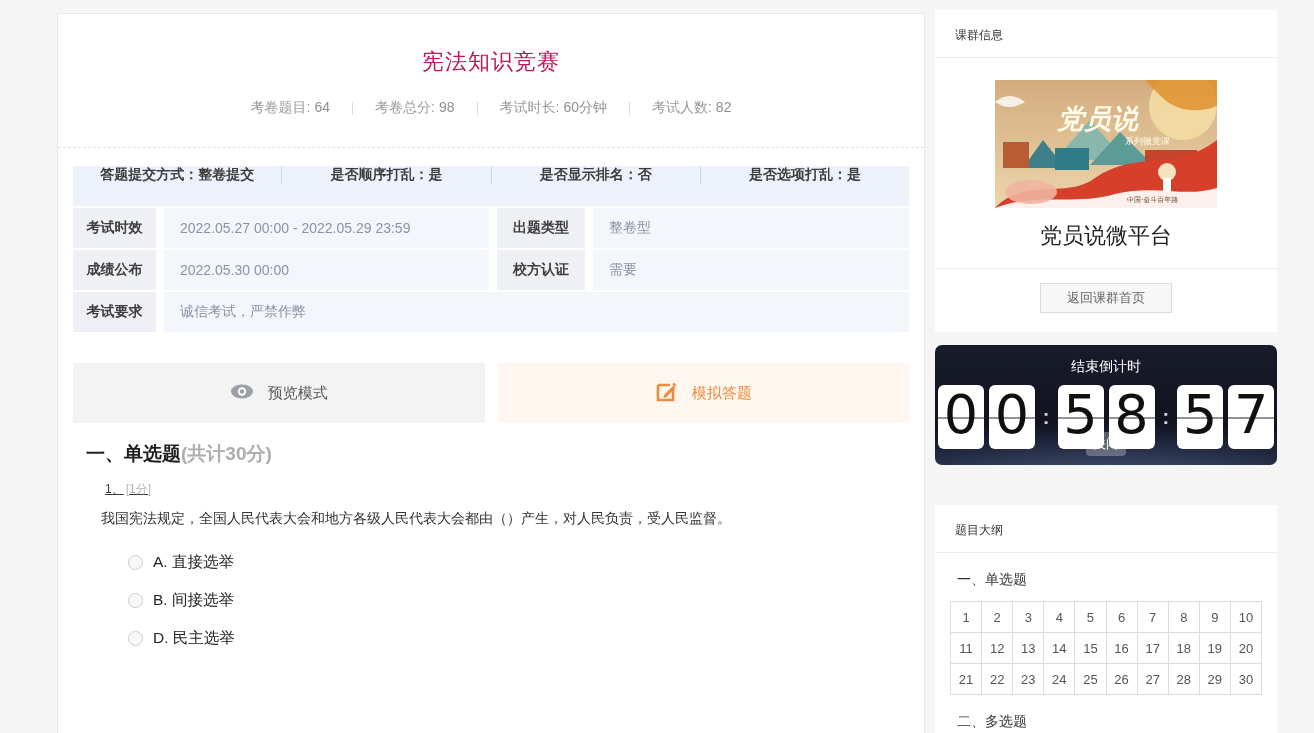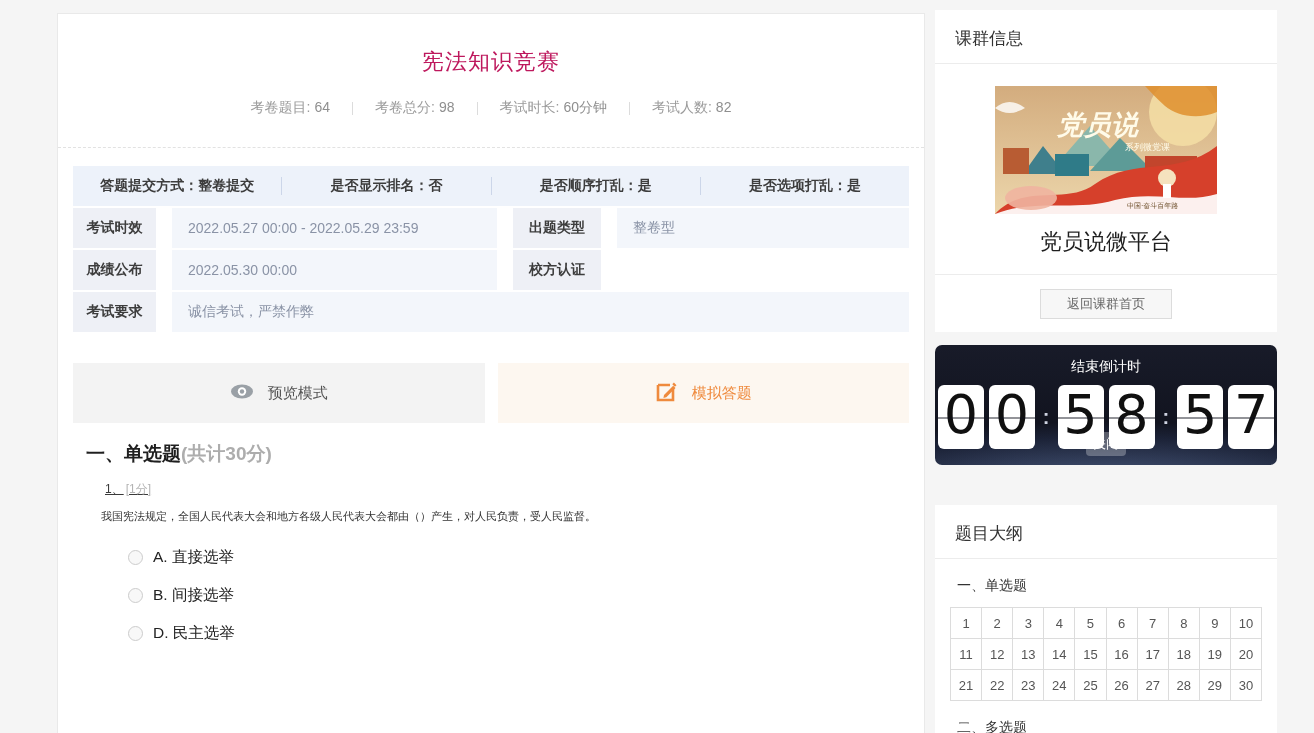--- a/index.html
+++ b/index.html
@@ -15,49 +15,49 @@
   .main-card { left:57px; top:13px; width:868px; height:760px; border:1px solid #e9e9e9; }
   .exam-title { padding-top:33px; text-align:center; font-size:22px; color:#be185d; letter-spacing:1px; }
   .exam-stats { margin-top:22px; display:flex; justify-content:center; align-items:center; font-size:14px; color:#9b9b9b; }
   .stat-item { white-space:nowrap; }
   .stat-label { color:#9b9b9b; }
   .stat-value { color:#8f8f8f; margin-left:4px; }
   .stat-sep { display:inline-block; width:1px; height:13px; background:#dcdcdc; margin:0 22px; }
   .dashed-divider { margin-top:30px; border-top:1px dashed #e2e2e2; }
 
   .info-table { margin:18px 15px 0; font-size:14px; }
-  .settings-row { display:flex; height:40px; background:#edf2fa; align-items:center; }
+  .settings-row { display:flex; height:40px; background:#edf2fa; align-items:flex-start; }
   .settings-cell { flex:1; display:flex; align-items:center; justify-content:center; color:#3d3d3d; font-weight:600; border-right:1px solid #ccd6e9; }
   .settings-cell:last-child { border-right:none; }
-  .info-row { display:flex; gap:16px; height:40px; margin-top:2px; }
+  .info-row { display:flex; gap:8px; height:40px; margin-top:2px; }
   .cell { display:flex; align-items:center; }
   .cell.label { width:83px; background:#eef0f6; justify-content:center; color:#3d3d3d; font-weight:600; flex:none; }
   .cell.label2 { width:88px; }
   .cell.value { background:#f3f6fb; color:#8a93a6; padding-left:16px; width:325px; flex:none; }
   .cell.value.grow { flex:1; width:auto; }
 
   .mode-buttons { margin:31px 15px 0; display:flex; gap:13px;align-items:center; }
   .mode-btn { flex:1; height:60px; display:flex; align-items:center; justify-content:center; gap:14px; font-size:15px; cursor:pointer; }
   .mode-btn.preview { background:#f3f3f3; color:#555; }
   .mode-btn.simulate { background:#fdf7f0; color:#ef8a3d; }
 
   .section-header { margin:18px 0 0 28px; font-size:19px; font-weight:bold; color:#1f1f1f; }
   .section-subtitle { color:#adadad; }
   .question-block { margin:14px 0 0 47px; }
   .question-no-line { font-size:12px; color:#3a3a3a;text-decoration:underline; }
   .question-score { color:#b3b3b3; margin-left:2px; }
-  .question-text { margin:8px 0 0 -4px; width:800px; font-size:11px; color:#333; line-height:1.85; }
+  .question-text { margin:8px 0 0 -4px; width:800px; font-size:14px; color:#333; line-height:1.85; }
   .options { margin:12px 0 0 23px; }
   .option-row { display:flex; align-items:center; height:38px; gap:10px; cursor:pointer; }
   .radio { width:15px; height:15px; border-radius:50%; border:1px solid #ccc; background:#f8f8f8; flex:none; }
   .option-label { font-size:15.5px; color:#222; }
 
   
   .course-card { left:935px; top:10px; width:342px; height:322px; }
-  .panel-header { padding:17px 20px 13px; font-size:17px; color:#333; border-bottom:1px solid #ececec; }
+  .panel-header { padding:17px 20px 13px; font-size:12px; color:#333; border-bottom:1px solid #ececec; }
   .banner { display:block; margin:22px auto 0; width:222px; height:128px; }
   .platform-name { margin-top:13px; text-align:center; font-size:22px; color:#1f1f1f; }
   .course-divider { margin-top:17px; border-top:1px solid #ececec; }
   .back-btn { display:block; margin:14px auto 0; width:132px; height:30px; background:#f7f7f7; border:1px solid #dcdcdc; color:#666; font-size:13px; line-height:28px; text-align:center; cursor:pointer; }
 
   .countdown-card { left:935px; top:345px; width:342px; height:120px; border-radius:7px; overflow:hidden;
     background:
       radial-gradient(ellipse 150% 90px at 50% 118%, rgba(130,160,220,0.55), rgba(60,80,130,0.25) 55%, rgba(0,0,0,0) 72%),
       linear-gradient(#181b29, #0e101a);
   }
@@ -89,35 +89,36 @@
       <span class="stat-item"><span class="stat-label">考试时长:</span><span class="stat-value">60分钟</span></span>
       <span class="stat-sep"></span>
       <span class="stat-item"><span class="stat-label">考试人数:</span><span class="stat-value">82</span></span>
     </div>
 
   <div class="dashed-divider"></div>
 
   <div class="info-table">
     <div class="settings-row">
         <div class="settings-cell">答题提交方式：整卷提交</div>
+        <div class="settings-cell">是否顺序打乱：是</div>
         <div class="settings-cell">是否显示排名：否</div>
-        <div class="settings-cell">是否顺序打乱：是</div>
         <div class="settings-cell">是否选项打乱：是</div>
       </div>
     <div class="info-rows">
         <div class="info-row">
           <div class="cell label">考试时效</div>
           <div class="cell value">2022.05.27 00:00 - 2022.05.29 23:59</div>
           <div class="cell label label2">出题类型</div>
           <div class="cell value grow">整卷型</div>
         </div>
         <div class="info-row">
           <div class="cell label">成绩公布</div>
           <div class="cell value">2022.05.30 00:00</div>
           <div class="cell label label2">校方认证</div>
+          <div class="cell value grow">需要</div>
         </div>
         <div class="info-row">
           <div class="cell label">考试要求</div>
           <div class="cell value grow">诚信考试，严禁作弊</div>
         </div>
       </div>
   </div>
 
   <div class="mode-buttons">
     <div class="mode-btn preview">

